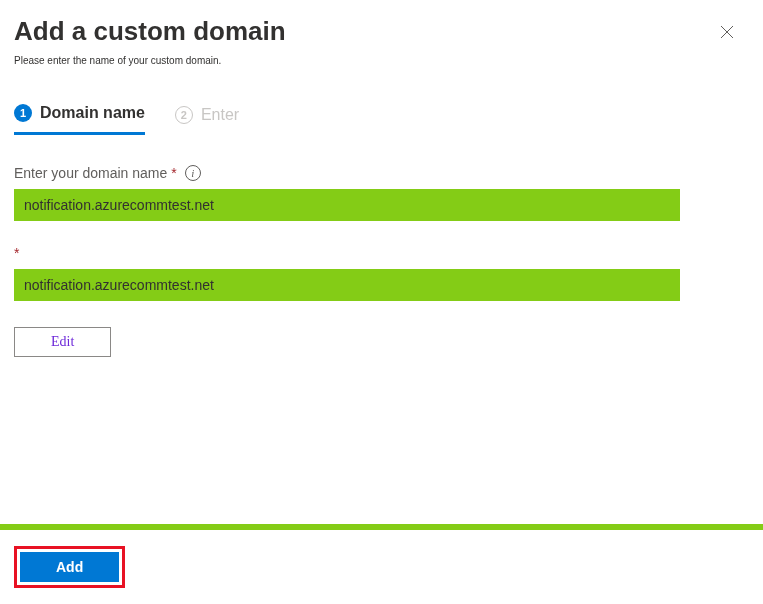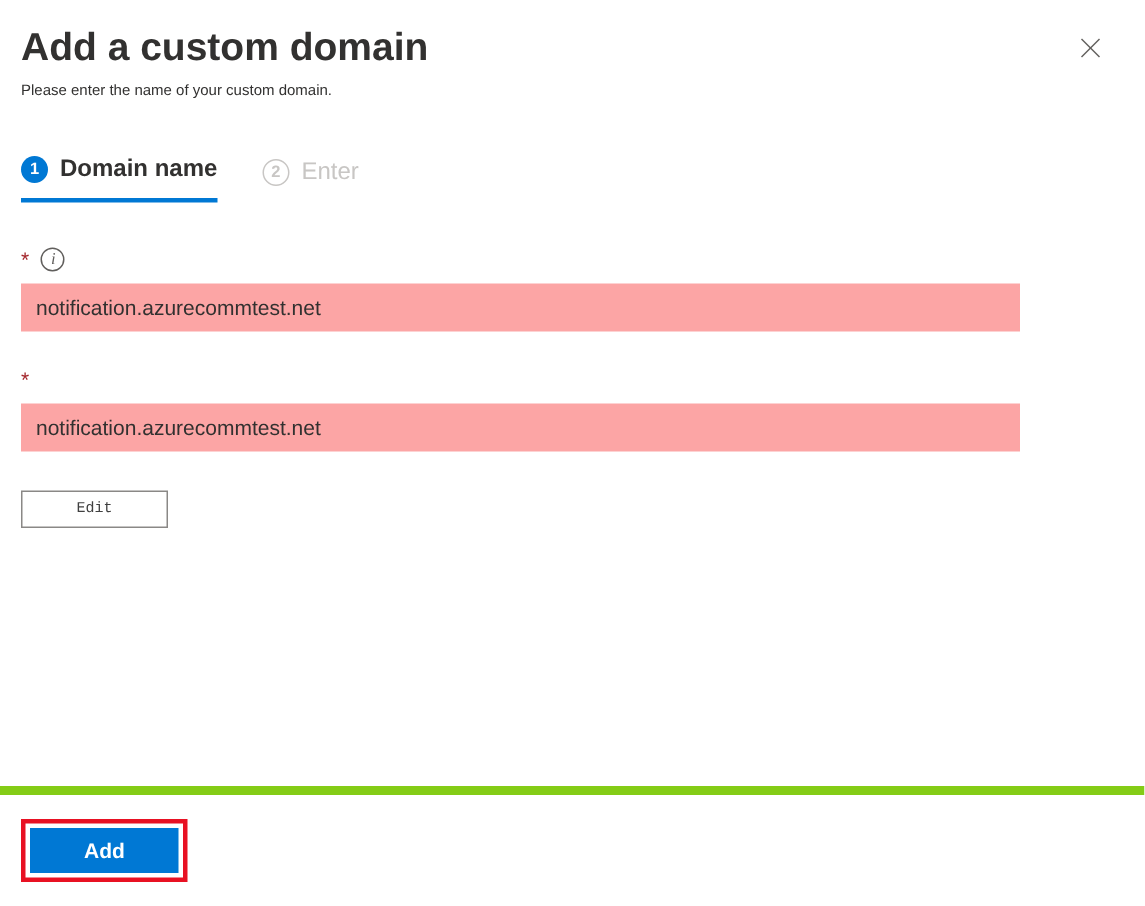--- a/index.html
+++ b/index.html
@@ -121,33 +121,33 @@
       font-family: Georgia, serif;
       color: #605e5c;
       margin-left: 4px;
       cursor: pointer;
     }
     .text-input {
       width: 666px;
       padding: 8px 10px;
       font-size: 14px;
       border: none;
-      background: #fca5a5;
+      background: #84cc16;
       color: #323130;
       font-family: inherit;
     }
     .edit-btn {
       margin-top: 2px;
       padding: 6px 36px;
       background: #ffffff;
       border: 1px solid #8a8886;
-      font-size: 10px;
-      cursor: pointer;
-      color: #404040;
-      font-family: Liberation Mono, monospace;
+      font-size: 14px;
+      cursor: pointer;
+      color: #6d28d9;
+      font-family: Liberation Serif, serif;
     }
     .footer {
       position: absolute;
       bottom: 0;
       left: 0;
       right: 0;
       border-top: 6px solid #84cc16;
       padding: 16px 14px;
     }
     .add-btn-wrapper {
@@ -188,20 +188,21 @@
   </div>
   <div class="tab inactive">
     <div class="tab-circle">2</div>
     <div class="tab-label">Enter</div>
   </div>
 </div>
 
 <div class="form-section">
   <div class="field-group">
     <div class="field-label">
+      <span>Enter your domain name</span>
       <span class="required-star">*</span>
       <span class="info-icon">i</span>
     </div>
     <input type="text" class="text-input" value="notification.azurecommtest.net" style="">
   </div>
 
   <div class="field-group">
     <div class="field-label">
       <span class="required-star">*</span>
     </div>

